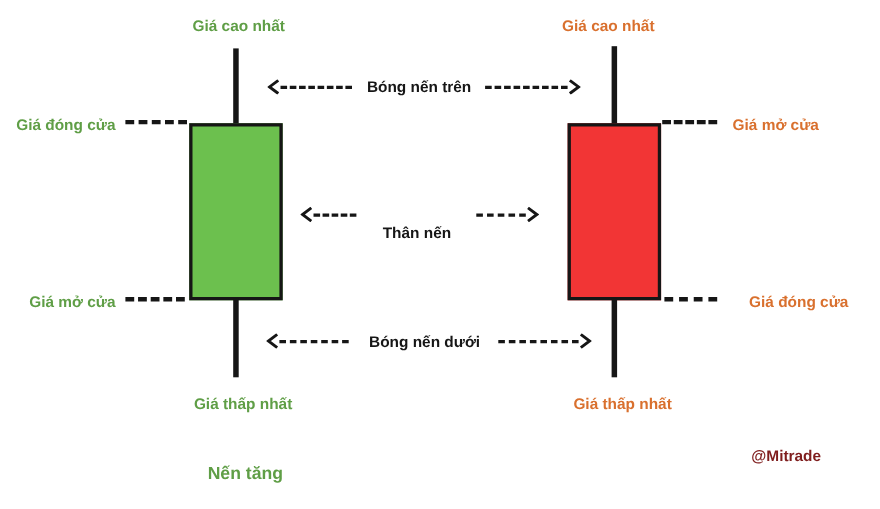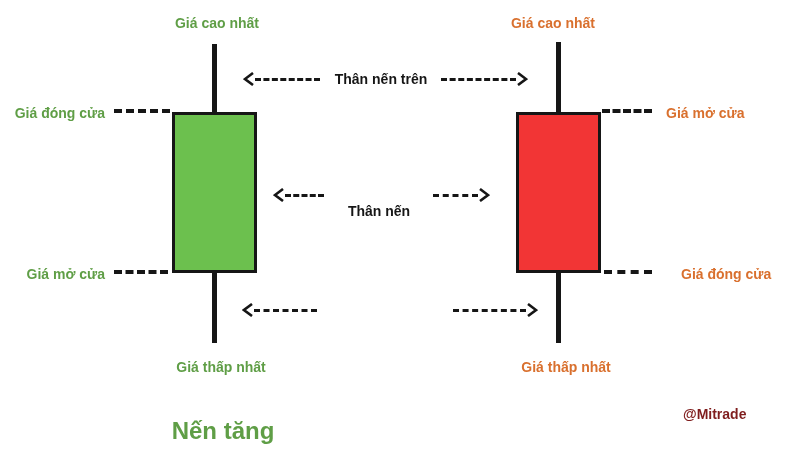--- a/index.html
+++ b/index.html
@@ -13,21 +13,21 @@
   .body{position:absolute;width:85px;height:161px;border:3px solid var(--line,#161616);box-sizing:border-box;}
   .body.green{background:var(--green-fill,#6cc04e);}
   .body.red{background:var(--red-fill,#f23535);}
   
   .lbl{position:absolute;font-weight:bold;font-size:14px;line-height:20px;white-space:nowrap;}
   .green-t{color:var(--green-text,#5f9e46);}
   .orange-t{color:var(--orange-text,#d9702e);}
   .black-t{color:var(--line,#161616);}
   .t-center{text-align:center;}
   .t-right{text-align:right;}
-  .caption{font-size:24px;line-height:24px;}
+  .caption{font-size:16px;line-height:24px;}
   .watermark{position:absolute;font-size:14px;font-weight:700;color:#7f1d1d;}
   
   .connector{position:absolute;height:0;border-top:4px dashed var(--line,#161616);}
   
   .arrow{position:absolute;display:flex;align-items:center;height:14px;}
   .arrow .dash{flex:1;height:0;border-top:3px dashed var(--line,#161616);}
   .arrow svg{flex:0 0 auto;display:block;}
 </style>
 </head>
 <body>
@@ -56,21 +56,21 @@
   <div class="connector" style="left:604px;top:270px;width:48px;"></div>
   <div class="lbl orange-t" style="left:681px;top:264px;">Giá đóng cửa</div>
   <div class="lbl orange-t t-center" style="left:486px;width:160px;top:357px;">Giá thấp nhất</div>
 
   <div class="arrow" style="left:243px;top:72px;width:77px;">
     <svg width="12" height="14" viewBox="0 0 12 14">
         <path d="M10 1 L2 7 L10 13" fill="none" stroke="#161616" stroke-width="2.6"></path>
       </svg>
     <div class="dash"></div>
   </div>
-  <div class="lbl black-t t-center" style="left:322px;width:118px;top:69px;">Thân nến trên</div>
+  <div class="lbl black-t t-center" style="left:322px;width:118px;top:69px;">Bóng nến trên</div>
   <div class="arrow" style="left:441px;top:72px;width:87px;">
     <div class="dash"></div>
     <svg width="12" height="14" viewBox="0 0 12 14">
         <path d="M2 1 L10 7 L2 13" fill="none" stroke="#161616" stroke-width="2.6"></path>
       </svg>
   </div>
 
   <div class="arrow" style="left:273px;top:188px;width:51px;">
     <svg width="12" height="14" viewBox="0 0 12 14">
         <path d="M10 1 L2 7 L10 13" fill="none" stroke="#161616" stroke-width="2.6"></path>
@@ -84,20 +84,21 @@
         <path d="M2 1 L10 7 L2 13" fill="none" stroke="#161616" stroke-width="2.6"></path>
       </svg>
   </div>
 
   <div class="arrow" style="left:242px;top:303px;width:75px;">
     <svg width="12" height="14" viewBox="0 0 12 14">
         <path d="M10 1 L2 7 L10 13" fill="none" stroke="#161616" stroke-width="2.6"></path>
       </svg>
     <div class="dash"></div>
   </div>
+  <div class="lbl black-t t-center" style="left:324px;width:124px;top:300px;">Bóng nến dưới</div>
   <div class="arrow" style="left:453px;top:303px;width:85px;">
     <div class="dash"></div>
     <svg width="12" height="14" viewBox="0 0 12 14">
         <path d="M2 1 L10 7 L2 13" fill="none" stroke="#161616" stroke-width="2.6"></path>
       </svg>
   </div>
 
   <div class="watermark" style="left:683px;top:406px;">@Mitrade</div>
 
 </div>

